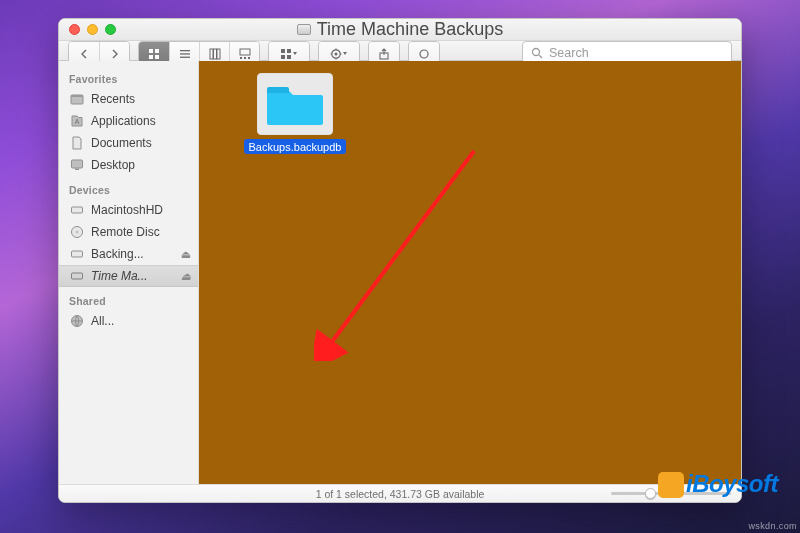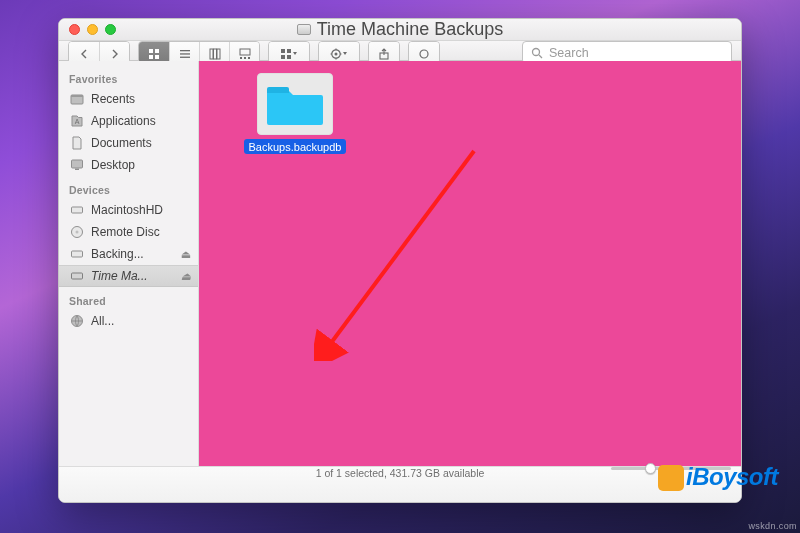--- a/index.html
+++ b/index.html
@@ -22,33 +22,33 @@
   .search { width:210px; height:23px; border:1px solid #c3c3c3; border-radius:4px; background:#fff; display:flex; align-items:center; padding:0 8px; gap:6px; color:#9b9b9b; font-size:12.5px; }
   .search svg { width:12px; height:12px; }
   .body { flex:1; display:flex; min-height:0; }
   .sidebar { width:140px; background:#f3f2f3; border-right:1px solid #dcdcdc; overflow:hidden; font-size:12px; color:#4a4a4a; padding-top:4px; }
   .side-header { padding:8px 10px 3px; font-size:10.5px; color:#888; font-weight:600; letter-spacing:.2px; }
   .side-item { display:flex; align-items:center; padding:3px 6px 3px 10px; gap:7px; height:22px; }
   .side-item.selected { background:linear-gradient(#dedede,#d3d3d3); border-top:1px solid #cfcfcf; border-bottom:1px solid #c7c7c7;font-style:italic; }
   .side-ico { width:15px; height:15px; display:flex; align-items:center; justify-content:center; flex:0 0 15px; }
   .side-label { flex:1; white-space:nowrap; overflow:hidden; text-overflow:ellipsis; color:#424242; }
   .eject { width:12px; text-align:center; color:#8a8a8a; font-size:11px; }
-  .content { flex:1; background:#ec4899; position:relative; overflow:hidden; }
+  .content { flex:1; background:#a16207; position:relative; overflow:hidden; }
   .folder-item { position:absolute; top:12px; left:40px; width:112px; display:flex; flex-direction:column; align-items:center; gap:4px; }
   .folder-icon-wrap { width:76px; height:62px; display:flex; align-items:center; justify-content:center; background:#e9e9e9; border:1px solid #e0e0e0; border-radius:4px; padding:4px; }
   .folder-svg { width:58px; height:46px; }
   .folder-label { background:#1760e6; color:#fff; font-size:11px; padding:1.5px 5px; border-radius:3px; white-space:nowrap; }
-  .statusbar { height:36px; border-top:1px solid #dcdcdc; background:linear-gradient(#fafafa,#f1f1f1); display:flex; justify-content:center; font-size:10.5px; color:#6f6f6f; position:relative; }
+  .statusbar { height:18px; border-top:1px solid #dcdcdc; background:linear-gradient(#fafafa,#f1f1f1); display:flex; align-items:center; justify-content:center; font-size:10.5px; color:#6f6f6f; position:relative; }
   .slider-area { position:absolute; right:10px; display:flex; align-items:center; gap:6px; }
   .slider-track { width:120px; height:3px; background:#c9c9c9; border-radius:2px; position:relative; }
   .slider-thumb { position:absolute; left:34px; top:-4px; width:11px; height:11px; border-radius:50%; background:#fff; border:1px solid #b8b8b8; box-shadow:0 1px 1px rgba(0,0,0,.2); }
   
   .arrow-svg { position:absolute; top:70px; left:115px; width:200px; height:230px; pointer-events:none; }
   
-  .watermark { position:absolute; right:22px; bottom:42px; display:flex; align-items:flex-end; gap:0; color:#0079e0; font-weight:800; font-style:italic; font-size:24px; letter-spacing:-0.5px; }
+  .watermark { position:absolute; right:22px; bottom:35px; display:flex; align-items:flex-end; gap:0; color:#0079e0; font-weight:800; font-style:italic; font-size:24px; letter-spacing:-0.5px; }
   .watermark .accent { display:inline-block; width:26px; height:26px; background:#f5a623; border-radius:5px; margin-right:2px; }
   .footer-domain { position:absolute; right:3px; bottom:2px; font-size:9px; color:rgba(255,255,255,.55); letter-spacing:.4px;margin-top:38px; }
   svg { display:block; }
 </style>
 </head>
 <body>
 
 <div class="window">
 
   <div class="titlebar">

